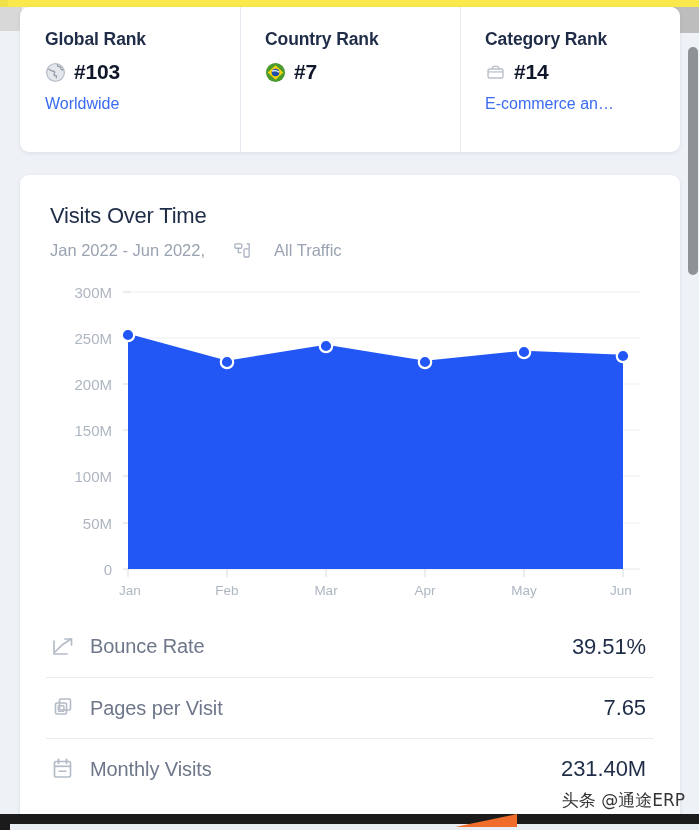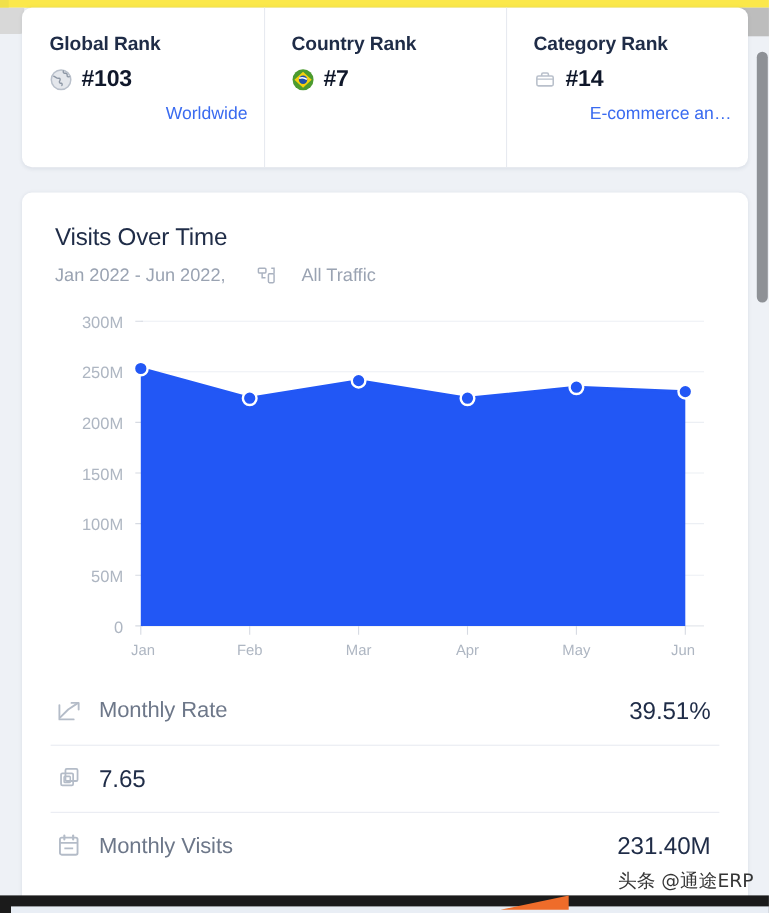--- a/index.html
+++ b/index.html
@@ -118,21 +118,20 @@
     letter-spacing: -0.2px;
   }
   .rank-link {
     font-size: 16px;
     color: #3a6bf0;
     cursor: pointer;
     white-space: nowrap;
     overflow: hidden;
     text-overflow: ellipsis;
     max-width: 180px;
-    text-align: right;
   }
   .rank-icon { width: 21px; height: 21px; flex: none; display: block; }
 
   
   .visits {
     left: 20px; top: 175px;
     width: 660px; height: 648px;
     padding: 0;
     overflow: hidden;
   }
@@ -344,32 +343,33 @@
     <div class="metrics">
 
       <div class="metric-row">
         <span class="metric-icon">
           <svg class="metric-icon" viewBox="0 0 26 26">
             <polyline points="4,7 4,20 17,20" fill="none" stroke="#b4bcc8" stroke-width="1.7" stroke-linecap="round" stroke-linejoin="round"></polyline>
             <polyline points="5,18 12,11 21,5" fill="none" stroke="#b4bcc8" stroke-width="1.7" stroke-linecap="round" stroke-linejoin="round"></polyline>
             <polyline points="15,5 21.5,5 21.5,11" fill="none" stroke="#b4bcc8" stroke-width="1.7" stroke-linecap="round" stroke-linejoin="round"></polyline>
           </svg>
         </span>
-        <span class="metric-label">Monthly Rate</span>
+        <span class="metric-label">Bounce Rate</span>
         <span class="metric-value">39.51%</span>
       </div>
 
       <div class="metric-row">
         <span class="metric-icon">
           <svg class="metric-icon" viewBox="0 0 26 26">
             <rect x="9.5" y="4" width="11" height="11" rx="1.2" fill="none" stroke="#b4bcc8" stroke-width="1.6"></rect>
             <rect x="5.5" y="8" width="11" height="11" rx="1.2" fill="none" stroke="#b4bcc8" stroke-width="1.6"></rect>
             <rect x="8.3" y="10.8" width="5.6" height="5.6" rx="0.8" fill="none" stroke="#b4bcc8" stroke-width="1.4"></rect>
           </svg>
         </span>
+        <span class="metric-label">Pages per Visit</span>
         <span class="metric-value">7.65</span>
       </div>
 
       <div class="metric-row">
         <span class="metric-icon">
           <svg class="metric-icon" viewBox="0 0 26 26">
             <rect x="4.5" y="5.5" width="16" height="15.5" rx="1.6" fill="none" stroke="#b4bcc8" stroke-width="1.7"></rect>
             <line x1="4.5" y1="10.3" x2="20.5" y2="10.3" stroke="#b4bcc8" stroke-width="1.7"></line>
             <line x1="8.5" y1="3.5" x2="8.5" y2="7.2" stroke="#b4bcc8" stroke-width="1.9" stroke-linecap="round"></line>
             <line x1="16.5" y1="3.5" x2="16.5" y2="7.2" stroke="#b4bcc8" stroke-width="1.9" stroke-linecap="round"></line>

